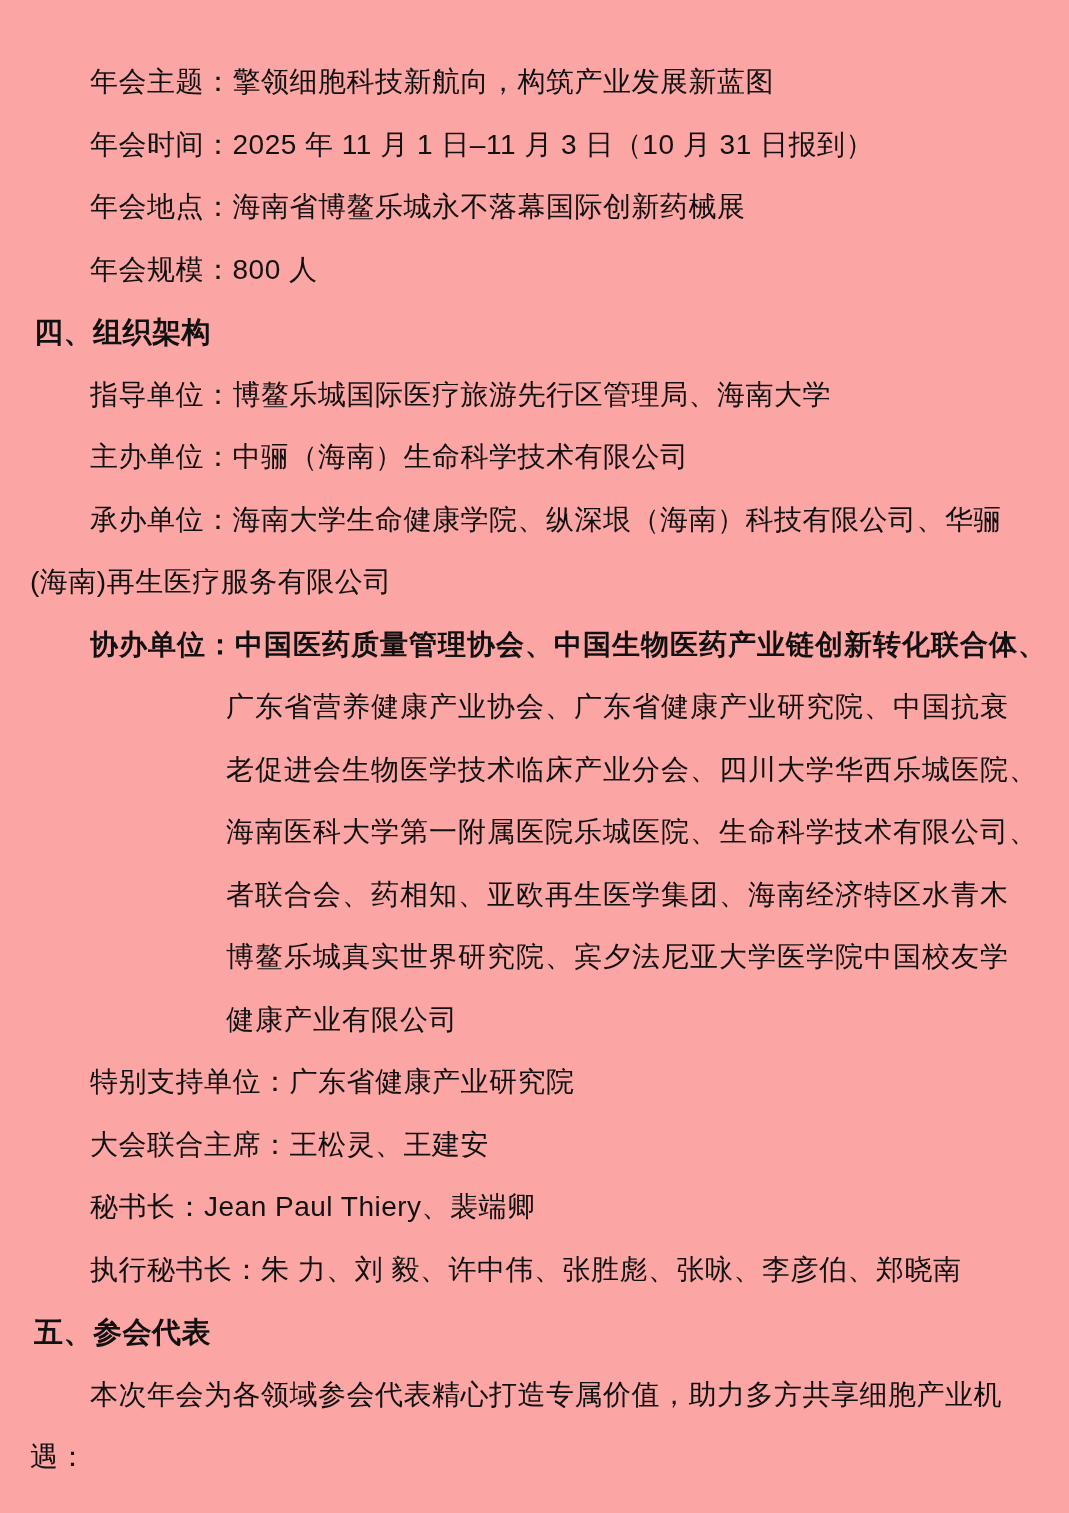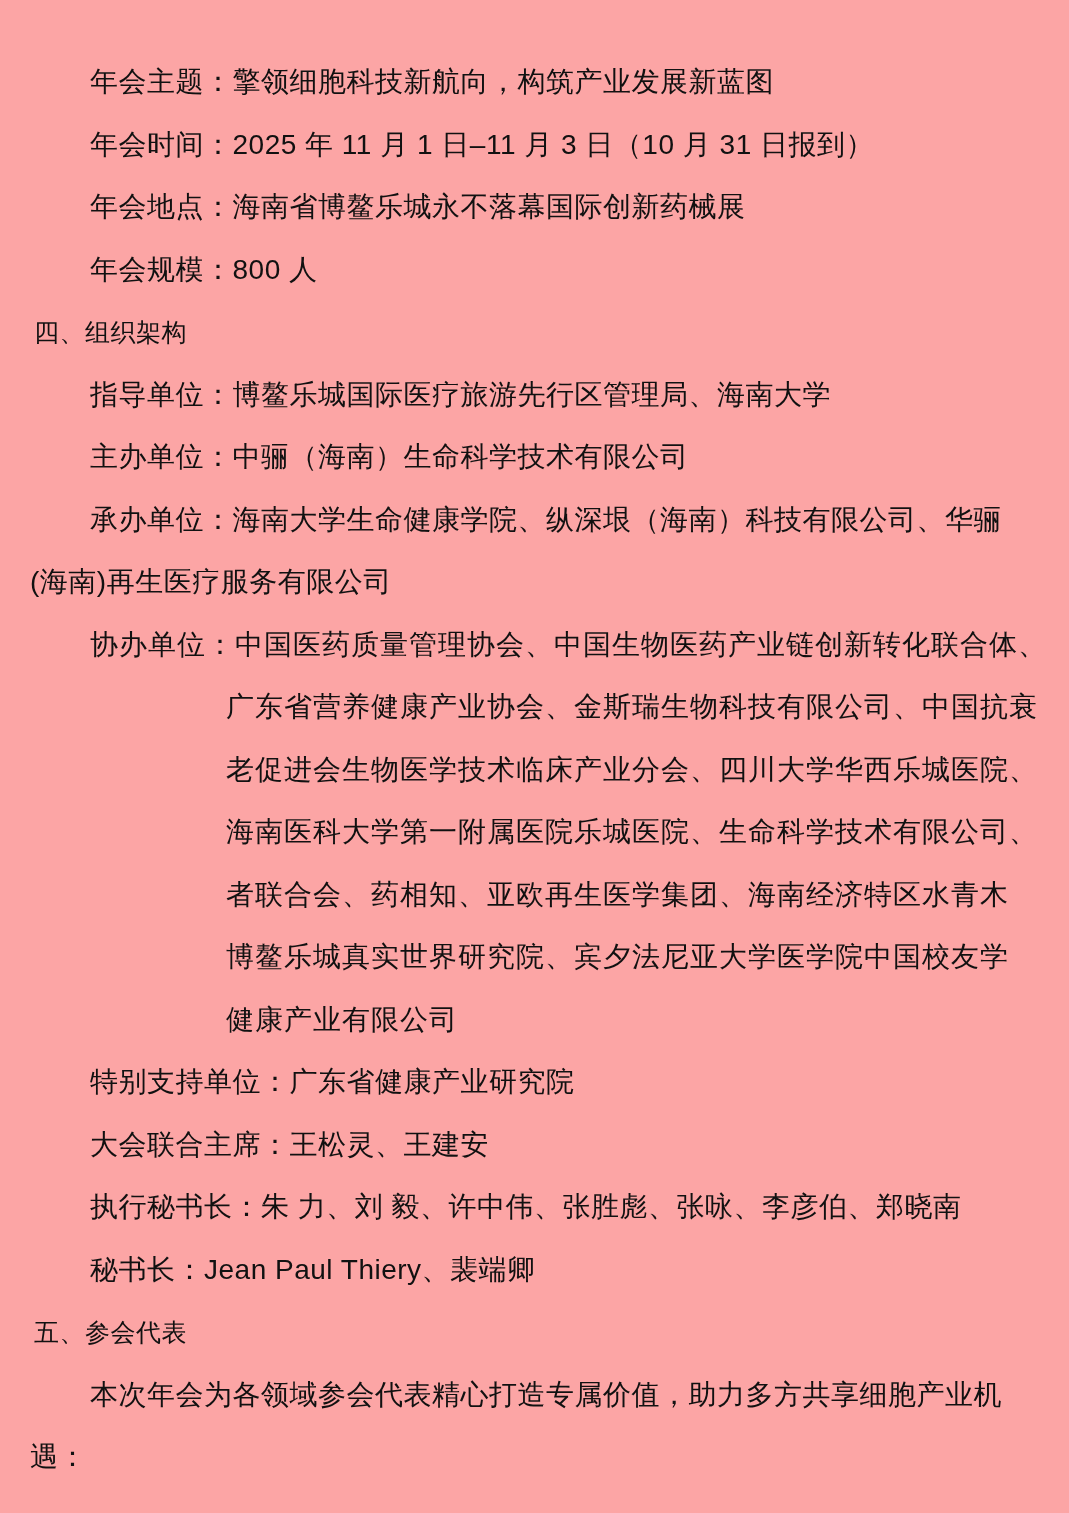--- a/index.html
+++ b/index.html
@@ -25,29 +25,30 @@
   .ln {
     white-space: nowrap;
     height: 62.5px;
   }
   
   .indent { text-indent: 60px; }
   
   .flush { text-indent: 0; }
   
   .hd {
-    font-weight: normal;
+    font-weight: bold;
     text-indent: 4px;
-    font-size: 25px;
+    font-size: 29px;
   }
   
   .hang-first {
     padding-left: 196px;
     text-indent: -136px;
     letter-spacing: 1px;
+    font-weight: bold;
   }
   .hang {
     padding-left: 196px;
     letter-spacing: 1px;
   }
 </style>
 </head>
 <body>
 
 <div class="page">
@@ -66,34 +67,34 @@
     <div class="ln indent"><span>指导单位：</span><span>博鳌乐城国际医疗旅游先行区管理局、海南大学</span></div>
 
     <div class="ln indent"><span>主办单位：</span><span>中骊（海南）生命科学技术有限公司</span></div>
 
     <div class="ln indent"><span>承办单位：</span><span>海南大学生命健康学院、纵深垠（海南）科技有限公司、华骊</span></div>
 
     <div class="ln flush">(海南)再生医疗服务有限公司</div>
 
     <div class="ln hang-first"><span>协办单位：</span><span>中国医药质量管理协会、中国生物医药产业链创新转化联合体、</span></div>
 
-    <div class="ln hang">广东省营养健康产业协会、金斯瑞生物科技有限公司、中国抗衰</div>
+    <div class="ln hang">广东省营养健康产业协会、广东省健康产业研究院、中国抗衰</div>
     <div class="ln hang">老促进会生物医学技术临床产业分会、四川大学华西乐城医院、</div>
     <div class="ln hang">海南医科大学第一附属医院乐城医院、生命科学技术有限公司、</div>
     <div class="ln hang">者联合会、药相知、亚欧再生医学集团、海南经济特区水青木</div>
     <div class="ln hang">博鳌乐城真实世界研究院、宾夕法尼亚大学医学院中国校友学</div>
     <div class="ln hang">健康产业有限公司</div>
 
     <div class="ln indent"><span>特别支持单位：</span><span>广东省健康产业研究院</span></div>
 
     <div class="ln indent"><span>大会联合主席：</span><span>王松灵、王建安</span></div>
 
+    <div class="ln indent"><span>秘书长：</span><span>Jean Paul Thiery、裴端卿</span></div>
+
     <div class="ln indent"><span>执行秘书长：</span><span>朱 力、刘 毅、许中伟、张胜彪、张咏、李彦伯、郑晓南</span></div>
-
-    <div class="ln indent"><span>秘书长：</span><span>Jean Paul Thiery、裴端卿</span></div>
 
     <div class="ln hd">五、参会代表</div>
 
     <div class="ln indent">本次年会为各领域参会代表精心打造专属价值，助力多方共享细胞产业机</div>
 
     <div class="ln flush">遇：</div>
 
   </div>
 </div>
 

